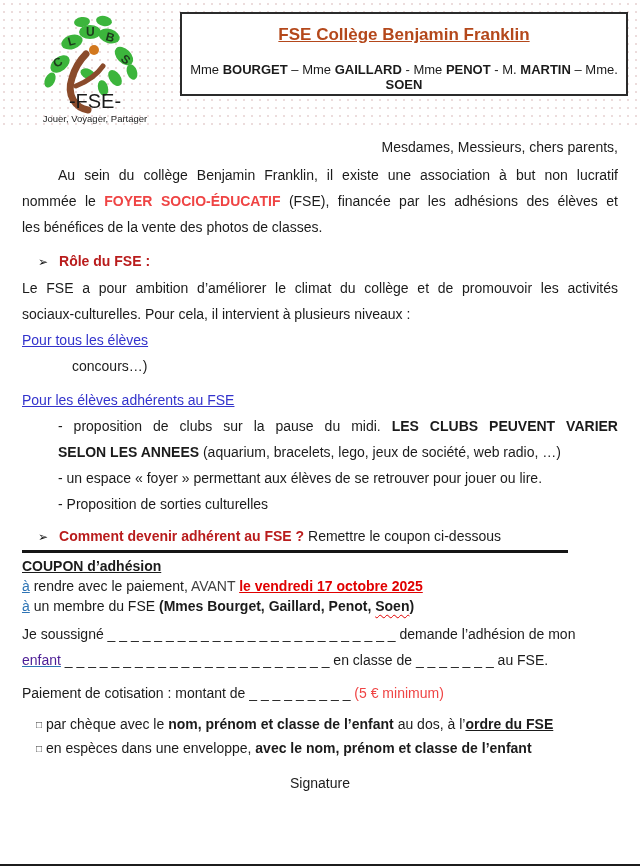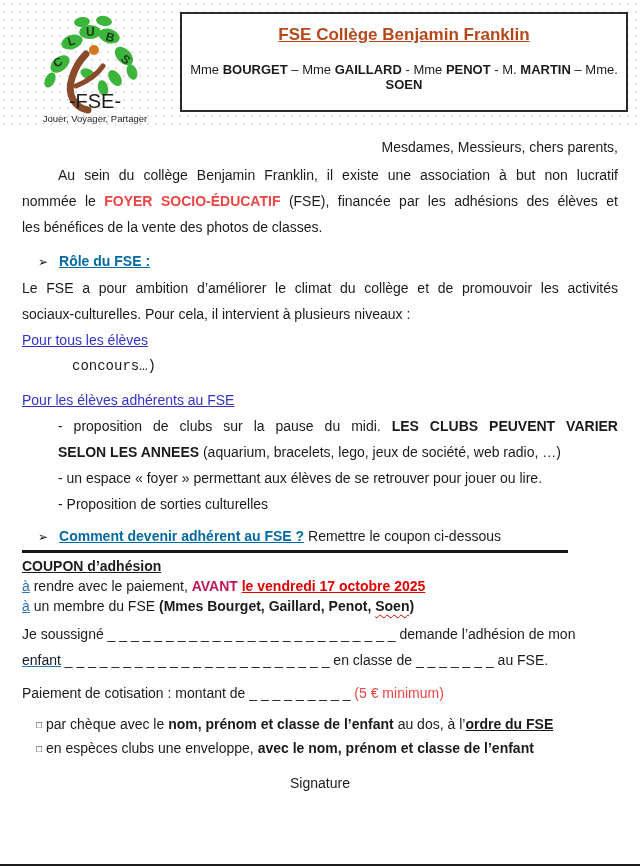--- a/index.html
+++ b/index.html
@@ -12,58 +12,58 @@
   b{font-weight:bold;}
   
   .header{
     display:flex;align-items:flex-start;
     height:128px;padding:12px 12px 0 20px;
     background-image:radial-gradient(circle,#ecdcdc 1px,rgba(0,0,0,0) 1.3px);
     background-size:8px 8px;
   }
   .logo{width:150px;flex:none;}
   .hbox{
-    flex:1;margin-left:10px;height:100px;background:#fff;
+    flex:1;margin-left:10px;height:84px;background:#fff;
     border:2px solid #2b2b2b;text-align:center;padding-top:11px;
   }
   .hbox .title{color:#B4481B;font-weight:bold;text-decoration:underline;font-size:17px;}
   .hbox .names{margin-top:17px;font-size:13px;color:#1b1b1b;}
   
   .doc{padding:0 22px;}
   .line{line-height:26px;}
   .force-j{text-align:justify;text-align-last:justify;}
   .indent36{text-indent:36px;}
   .pad36{padding-left:36px;}
-  .pad50{padding-left:50px;font-family:Liberation Mono, monospace;}
+  .pad50{padding-left:50px;}
   .greeting{margin-top:6px;text-align:right;padding-left:70px;}
   .para{margin-top:2px;}
   .h-green{margin-top:8px;}
   .arrow{color:#111;font-size:12px;margin-left:16px;margin-right:11px;}
-  .green{color:#0369a1;font-weight:bold;text-decoration:underline;}
+  .green{color:#b91c1c;font-weight:bold;}
   .red{color:#ef4444;}
   .bluelink{color:#3333CC;text-decoration:underline;}
   .sub2{margin-top:8px;}
   .h-how{margin-top:6px;}
   .thick-rule{margin-top:0;border-top:3px solid #161616;width:546px;}
   
   .coupon{margin-top:3px;text-align:left;}
   .coupon .cline{line-height:20px;}
   .coupon .ctitle{font-weight:bold;text-decoration:underline;}
   .soft-a{color:#2E74B5;text-decoration:underline;}
-  .avant{color:#be185d;font-weight:bold;}
+  .avant{color:#404040;font-weight:normal;}
   .cdate{color:#E00000;font-weight:bold;text-decoration:underline;}
   .wavy{
     font-weight:bold;
     text-decoration-line:underline;text-decoration-style:wavy;
     text-decoration-color:#E00000;text-decoration-thickness:1px;
     text-underline-offset:3px;
   }
   
   .form-l1{margin-top:5px;}
-  .enfant{color:#0f172a;text-decoration:underline;text-decoration-color:#2E74B5;}
+  .enfant{color:#4c1d95;text-decoration:underline;text-decoration-color:#2E74B5;}
   .pay{margin-top:7px;}
   .chkline{line-height:23px;margin-left:14px;}
   .chk1{margin-top:7px;}
   .chk{font-size:10px;position:relative;top:-1px;color:#333;}
   .ord{font-weight:bold;text-decoration:underline;text-align:right;}
   .signature{margin-top:9px;text-align:center;}
   .bottom-edge{position:absolute;left:0;right:0;bottom:0;height:2px;background:#1c1c1c;}
   
   .logo svg text{font-family:"Liberation Sans",sans-serif;}
 </style>
@@ -143,18 +143,18 @@
     <div class="cline"><span class="soft-a">à</span><span> rendre avec le paiement, </span><span class="avant">AVANT </span><span class="cdate">le vendredi 17 octobre 2025</span></div>
     <div class="cline"><span class="soft-a">à</span><span> un membre du FSE </span><b>(Mmes Bourget, Gaillard, Penot, </b><span class="wavy">Soen</span><b>)</b></div>
   </div>
 
   <div class="line form-l1"><span>Je soussigné </span><span>_ _ _ _ _ _ _ _ _ _ _ _ _ _ _ _ _ _ _ _ _ _ _ _ _</span><span> demande l’adhésion de mon</span></div>
   <div class="line"><span class="enfant">enfant</span><span> _ _ _ _ _ _ _ _ _ _ _ _ _ _ _ _ _ _ _ _ _ _ _</span><span> en classe de </span><span>_ _ _ _ _ _ _</span><span> au FSE.</span></div>
 
   <div class="line pay"><span>Paiement de cotisation : montant de </span><span>_ _ _ _ _ _ _ _ _ </span><span class="red">(5 € minimum)</span></div>
 
   <div class="chkline chk1"><span class="chk">□</span><span> par chèque avec le </span><b>nom, prénom et classe de l’enfant</b><span> au dos, à l’</span><span class="ord">ordre du FSE</span></div>
-  <div class="chkline"><span class="chk">□</span><span> en espèces clubs une enveloppe, </span><b>avec le nom, prénom et classe de l’enfant</b></div>
+  <div class="chkline"><span class="chk">□</span><span> en espèces dans une enveloppe, </span><b>avec le nom, prénom et classe de l’enfant</b></div>
 
   <div class="line signature">Signature</div>
 </div>
 
 <div class="bottom-edge"></div>
 
 </body></html>

